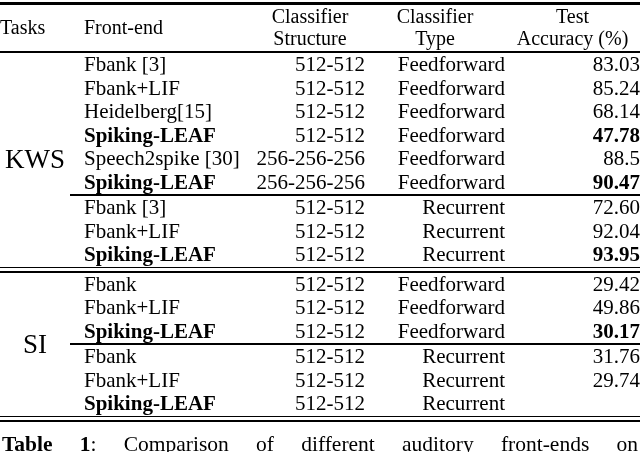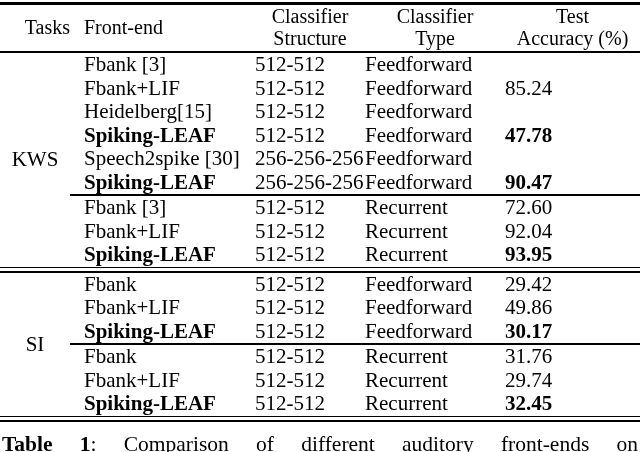--- a/index.html
+++ b/index.html
@@ -24,33 +24,33 @@
   .grid-row {
     display: grid;
     grid-template-columns: 70px 185px 110px 140px 135px;
   }
   .header-row {
     height: 45.5px; align-items: center;
     font-size: 20px;
   }
   .hcell { text-align: center; line-height: 21.5px; }
   .hcell-left { text-align: left; padding-left: 14px; }
-  .hcell-tasks { text-align: right; margin-left: 8px; }
+  .hcell-tasks { text-align: left; }
 
   .trow { height: 23.5px; line-height: 23.5px; font-size: 21px; }
   .cell-front { padding-left: 14px; white-space: nowrap; }
-  .cell-c { text-align: left; white-space: nowrap; }
+  .cell-c { text-align: right; white-space: nowrap; }
 
   .bold-row .cell-front, .bold-row .cell-acc { font-weight: 700; }
 
   .section { position: relative; }
   .task-label {
     position: absolute; left: 0; top: 0; bottom: 0; width: 70px;
     display: flex; align-items: center; justify-content: center;
-    font-size: 21px;
+    font-size: 27px;
   }
 
   .caption {
     margin-top: 9px; padding: 0 2px;
     font-size: 21.5px; line-height: 26px;
     text-align: justify; text-align-last: justify;
   }
   .cap-label { font-weight: 700; }
 </style>
 </head>
@@ -80,46 +80,49 @@
   <div class="rule rule-mid"></div>
 
   <div class="section">
     <div class="task-label">KWS</div>
 
     <div class="grid-row trow">
       <div></div>
       <div class="cell-front">Fbank [3]</div>
       <div class="cell-c">512-512</div>
       <div class="cell-c">Feedforward</div>
+      <div class="cell-c cell-acc">83.03</div>
     </div>
     <div class="grid-row trow">
       <div></div>
       <div class="cell-front">Fbank+LIF</div>
       <div class="cell-c">512-512</div>
       <div class="cell-c">Feedforward</div>
       <div class="cell-c cell-acc">85.24</div>
     </div>
     <div class="grid-row trow">
       <div></div>
       <div class="cell-front">Heidelberg[15]</div>
       <div class="cell-c">512-512</div>
       <div class="cell-c">Feedforward</div>
+      <div class="cell-c cell-acc">68.14</div>
     </div>
     <div class="grid-row trow bold-row">
       <div></div>
       <div class="cell-front">Spiking-LEAF</div>
       <div class="cell-c">512-512</div>
       <div class="cell-c">Feedforward</div>
       <div class="cell-c cell-acc">47.78</div>
     </div>
     <div class="grid-row trow">
       <div></div>
       <div class="cell-front">Speech2spike [30]</div>
       <div class="cell-c">256-256-256</div>
       <div class="cell-c">Feedforward</div>
+      <div class="cell-c cell-acc">88.5</div>
     </div>
     <div class="grid-row trow bold-row">
       <div></div>
       <div class="cell-front">Spiking-LEAF</div>
       <div class="cell-c">256-256-256</div>
       <div class="cell-c">Feedforward</div>
       <div class="cell-c cell-acc">90.47</div>
     </div>
 
     <div class="cline"></div>
@@ -188,21 +191,20 @@
       <div class="cell-front">Fbank+LIF</div>
       <div class="cell-c">512-512</div>
       <div class="cell-c">Recurrent</div>
       <div class="cell-c cell-acc">29.74</div>
     </div>
     <div class="grid-row trow bold-row">
       <div></div>
       <div class="cell-front">Spiking-LEAF</div>
       <div class="cell-c">512-512</div>
       <div class="cell-c">Recurrent</div>
-      <div class="cell-c cell-acc">32.45</div>
     </div>
   </div>
 
   <div class="double-rule"></div>
 
   <div class="caption"><span class="cap-label">Table 1</span><span>:</span> <span>Comparison of different auditory front-ends on</span></div>
 
 </div>
 
 </body></html>

